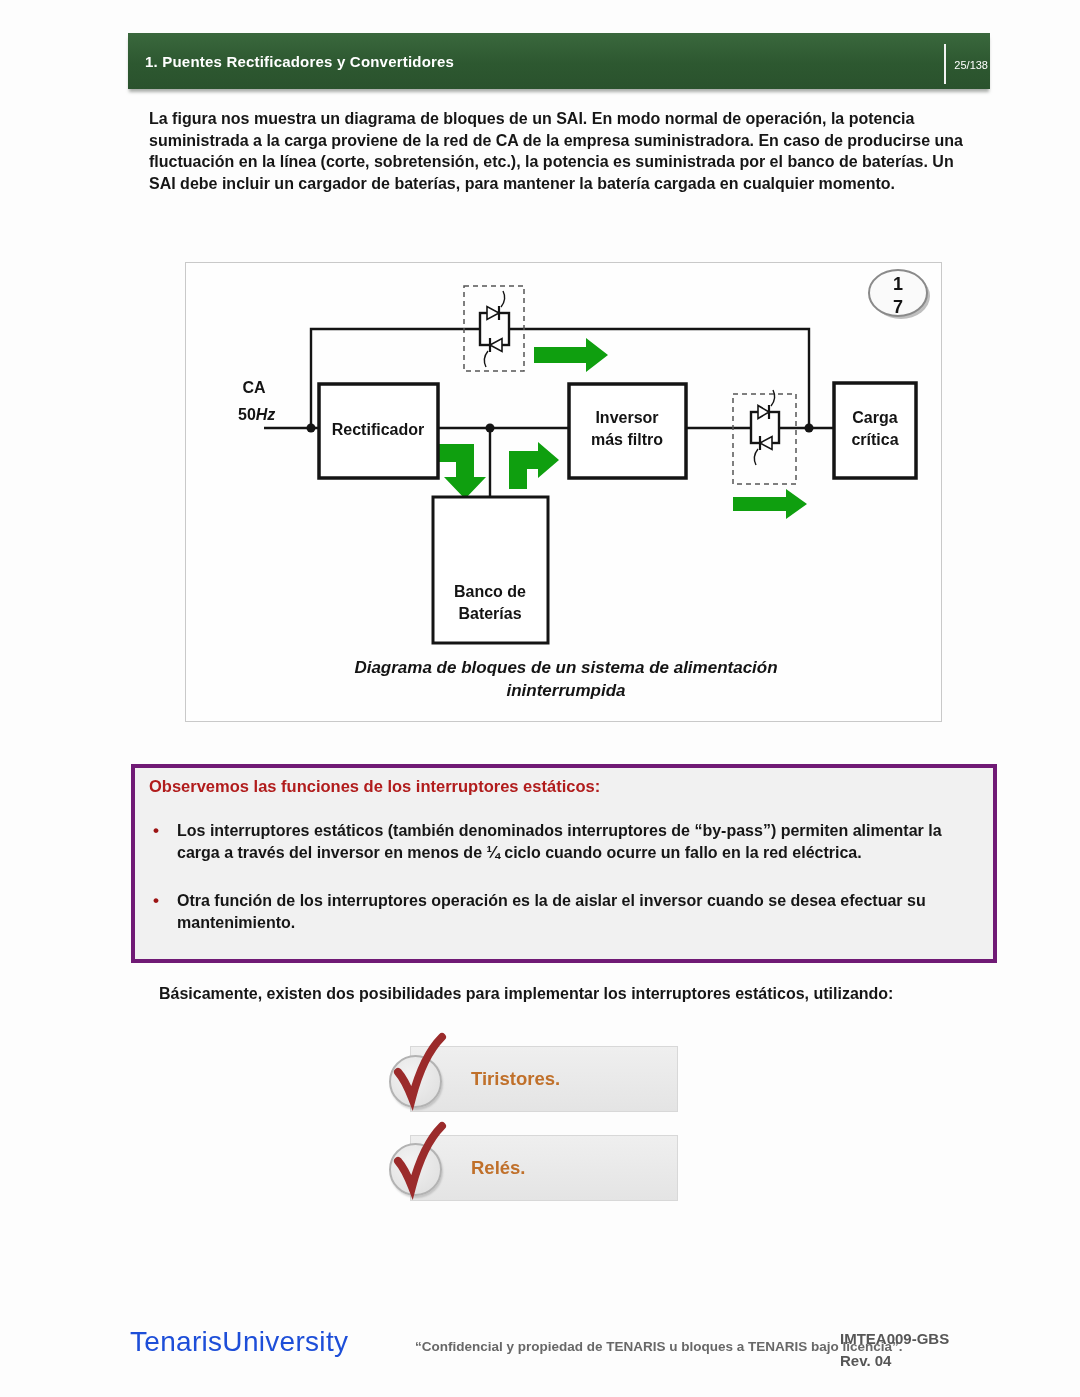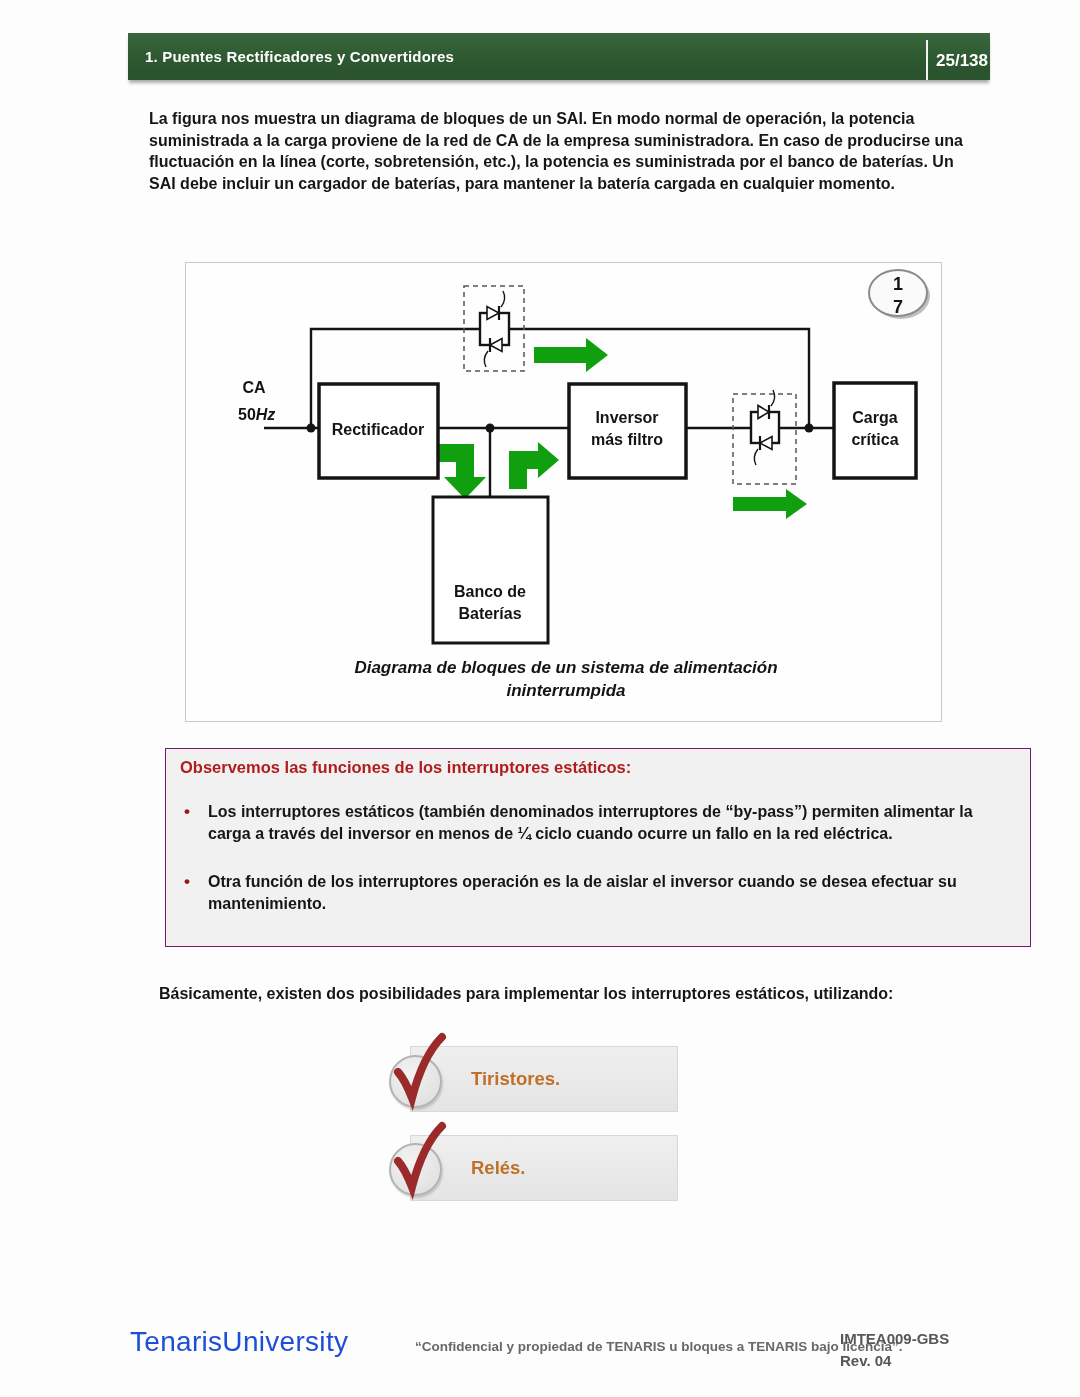--- a/index.html
+++ b/index.html
@@ -1,42 +1,42 @@
 <!DOCTYPE html>
 <html><head>
 <meta charset="utf-8">
 <style>
   html,body{margin:0;padding:0;background:#fdfdfd;}
   body{font-family:"Liberation Sans",sans-serif;color:#1b1b1b;}
   .page{position:relative;width:1080px;height:1397px;background:#fdfdfd;overflow:hidden;}
 
   
-  .header-bar{position:absolute;left:128px;top:33px;width:862px;height:47px;
+  .header-bar{position:absolute;left:128px;top:33px;width:862px;height:56px;
     background:linear-gradient(#3a683d,#2d5830 55%,#2a522d);
     background-color:#2e5c31;display:flex;align-items:center;
     box-shadow:0 4px 3px -1px rgba(90,95,90,.5);}
   .header-title{color:#fff;font-size:15px;font-weight:700;padding-left:17px;letter-spacing:.2px;}
   .header-right{margin-left:auto;display:flex;align-items:center;height:100%;}
   .header-divider{width:2px;height:40px;background:#f2f2f2;margin-top:6px;}
-  .page-counter{color:#fff;font-size:17px;font-weight:700;padding:0 2px 0 8px;margin-top:8px;}
+  .page-counter{color:#fff;font-size:11px;font-weight:400;padding:0 2px 0 8px;margin-top:8px;}
 
   
   .para{position:absolute;font-size:16px;line-height:21.6px;font-weight:600;color:#161616;margin-left:11px;}
   .intro{left:138px;top:108px;width:826px;}
   .options-intro{left:148px;top:983px;width:830px;}
   .closing{left:150px;top:1231px;width:845px;}
 
   
   .diagram-frame{position:absolute;left:185px;top:262px;width:755px;height:458px;
     background:#fefefe;border:1px solid #c9c9c9;}
   .diagram-frame svg{position:absolute;left:0;top:0;}
 
   
-  .note-box{position:absolute;left:131px;top:748px;width:866px;height:199px;
-    background:#f1f1f1;border:1px solid #701a75;box-sizing:border-box;padding:9px 36px 0 14px;margin-left:34px;}
+  .note-box{position:absolute;left:131px;top:764px;width:866px;height:199px;
+    background:#f1f1f1;border:4px solid #701a75;box-sizing:border-box;padding:9px 36px 0 14px;}
   .note-title{color:#b11c1c;font-size:16.5px;font-weight:700;margin:0 0 24px 0;}
   .bullet-item{display:flex;margin:0 0 27px 4px;font-size:16px;line-height:21.6px;font-weight:600;color:#161616;}
   .bullet-dot{color:#9c1414;font-size:17px;width:24px;flex:0 0 24px;line-height:21.6px;}
   .bullet-text{width:792px;}
 
   
   .option-row{position:absolute;left:389px;width:300px;height:66px;}
   .option-bar{position:absolute;left:21px;top:0;width:268px;height:66px;
     background:linear-gradient(#efefef,#e4e4e4);border:1px solid #d8d8d8;box-sizing:border-box;
     display:flex;align-items:center;}

